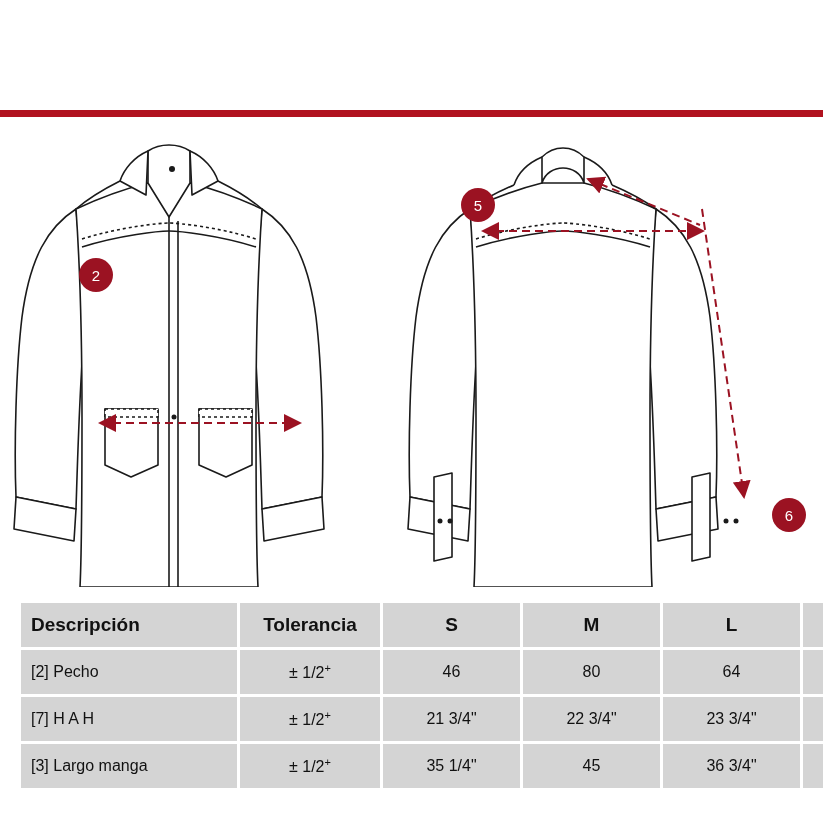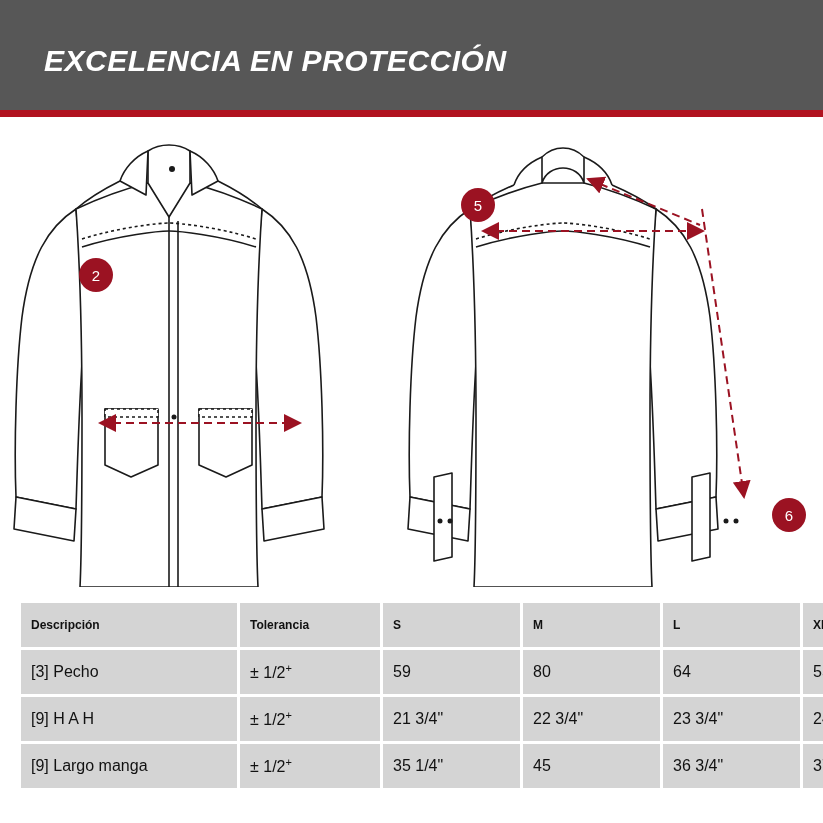--- a/index.html
+++ b/index.html
@@ -43,48 +43,45 @@
     border-spacing:3px;
     width:787px;
     table-layout:fixed;
   }
   table.sizes th, table.sizes td{
     background:#d4d4d4;
     height:44px;
     font-size:16px;
     color:#111;
     padding:0 10px;
-    text-align:left;
+    text-align:center;
     vertical-align:middle;
     font-weight:normal;
   }
   table.sizes thead th{
     font-weight:bold;
-    font-size:12px;
+    font-size:19px;
   }
   table.sizes th.desc, table.sizes td.desc{
     text-align:left;
     width:196px;
   }
   table.sizes th.tol, table.sizes td.tol{
     width:120px;
   }
   table.sizes th.sz, table.sizes td.sz{
     width:117px;
   }
   sup.tolsup{font-size:11px;vertical-align:super;}
 </style>
 </head>
 <body>
 
 <div class="page">
 
-  <div class="header">
-    <div class="header-title">EXCELENCIA EN PROTECCIÓN</div>
-  </div>
   <div class="header-rule"></div>
 
   <div class="illus">
     <svg width="823" height="470" viewBox="0 0 823 470" xmlns="http://www.w3.org/2000/svg">
       <defs>
         <marker id="arrR" markerWidth="9" markerHeight="9" refX="8" refY="4.5" orient="auto">
           <path d="M0,0 L9,4.5 L0,9 z" fill="#9b1222"></path>
         </marker>
         <marker id="arrL" markerWidth="9" markerHeight="9" refX="1" refY="4.5" orient="auto">
           <path d="M9,0 L0,4.5 L9,9 z" fill="#9b1222"></path>
@@ -190,37 +187,37 @@
           <th class="desc">Descripción</th>
           <th class="tol">Tolerancia</th>
           <th class="sz">S</th>
           <th class="sz">M</th>
           <th class="sz">L</th>
           <th class="sz">XL</th>
         </tr>
       </thead>
       <tbody>
         <tr>
-          <td class="desc">[3] Pecho</td>
+          <td class="desc">[2] Pecho</td>
           <td class="tol"><span>± 1/2</span><sup class="tolsup">+</sup></td>
-          <td class="sz">59</td>
+          <td class="sz">46</td>
           <td class="sz">80</td>
           <td class="sz">64</td>
           <td class="sz">55</td>
         </tr>
         <tr>
-          <td class="desc">[9] H A H</td>
+          <td class="desc">[7] H A H</td>
           <td class="tol"><span>± 1/2</span><sup class="tolsup">+</sup></td>
           <td class="sz">21 3/4"</td>
           <td class="sz">22 3/4"</td>
           <td class="sz">23 3/4"</td>
           <td class="sz">24 3/4"</td>
         </tr>
         <tr>
-          <td class="desc">[9] Largo manga</td>
+          <td class="desc">[3] Largo manga</td>
           <td class="tol"><span>± 1/2</span><sup class="tolsup">+</sup></td>
           <td class="sz">35 1/4"</td>
           <td class="sz">45</td>
           <td class="sz">36 3/4"</td>
           <td class="sz">37 1/2"</td>
         </tr>
       </tbody>
     </table>
   </div>
 

